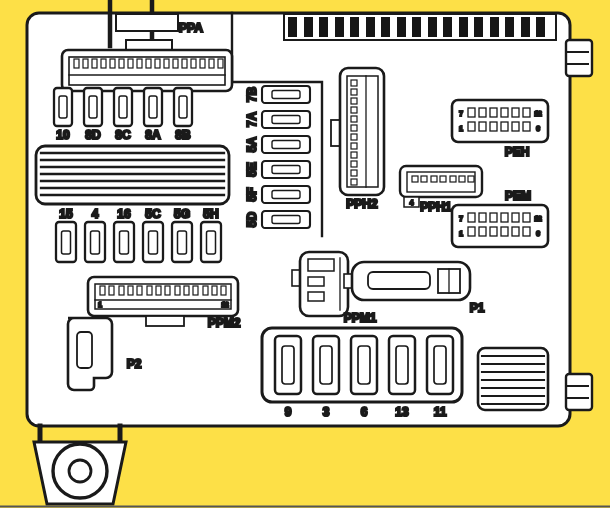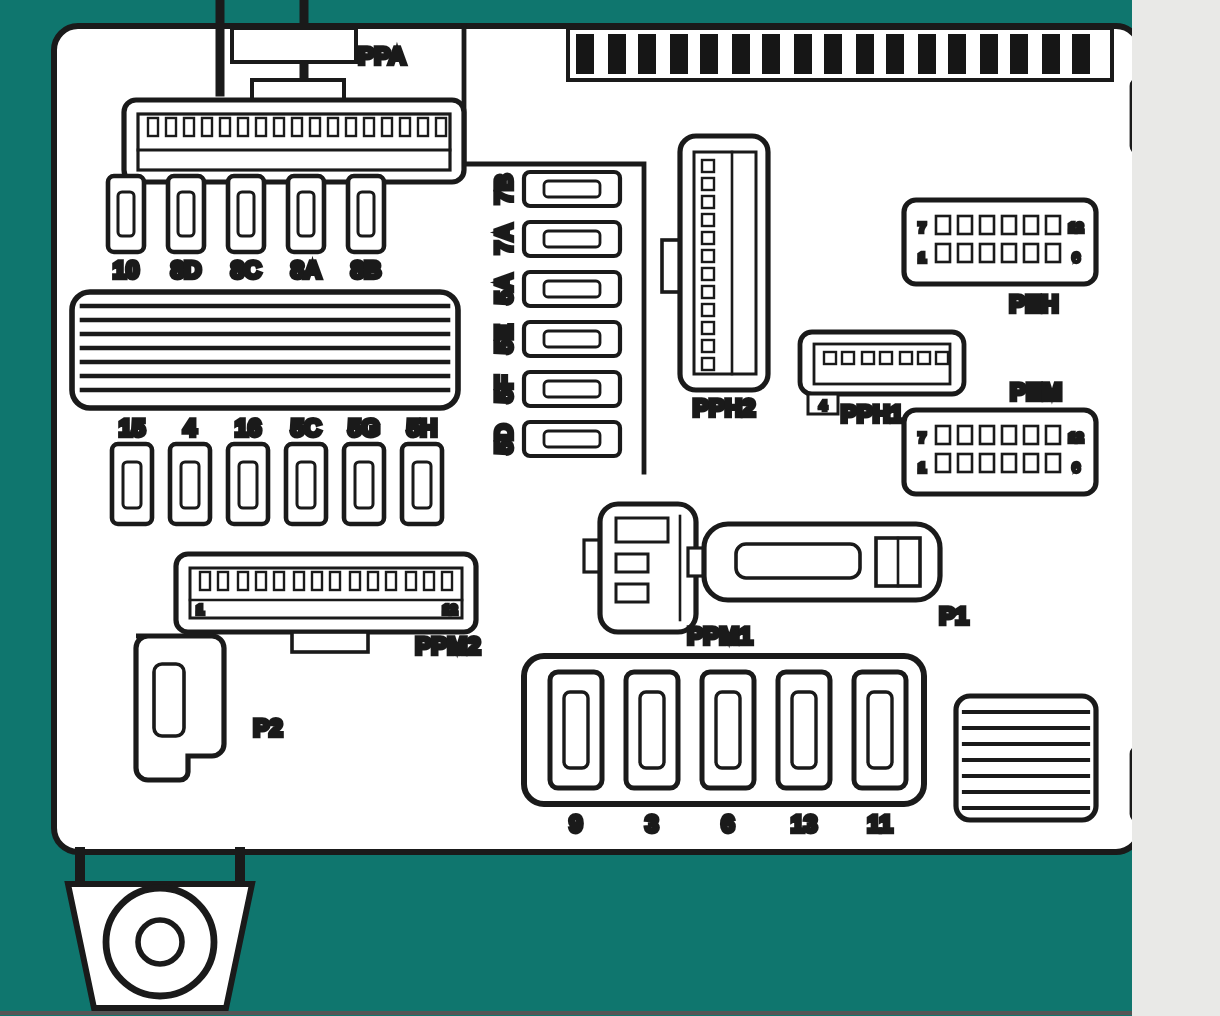--- a/index.html
+++ b/index.html
@@ -1,16 +1,16 @@
 <!DOCTYPE html>
 <html><head>
 <meta charset="utf-8">
 <style>
   html,body{margin:0;padding:0;background:#e9e9e7;}
-  .stage{position:relative;width:566px;height:508px;background:#0f766e;overflow:hidden;font-family:"Liberation Sans",sans-serif;}
+  .stage{position:relative;width:610px;height:508px;background:#fde047;overflow:hidden;font-family:"Liberation Sans",sans-serif;}
   .stage svg{position:absolute;left:0;top:0;}
   .lbl{font-family:"Liberation Sans",sans-serif;font-weight:bold;font-size:12px;fill:#141414;}
   .pin{font-family:"Liberation Sans",sans-serif;font-size:6.5px;fill:#141414;font-weight:bold;}
 </style>
 </head>
 <body>
 
 <div class="stage">
 <svg width="610" height="508" viewBox="0 0 610 508">
   <g stroke="#1a1a1a" fill="#fff" stroke-width="2.2" stroke-linecap="square">

